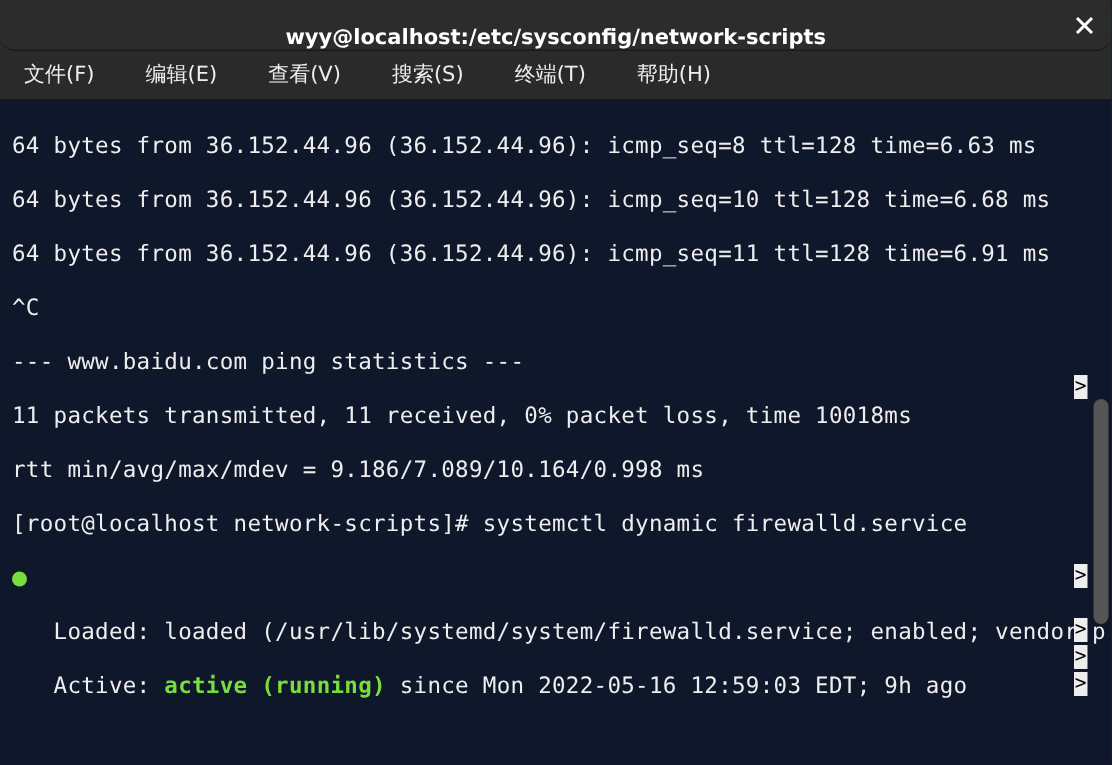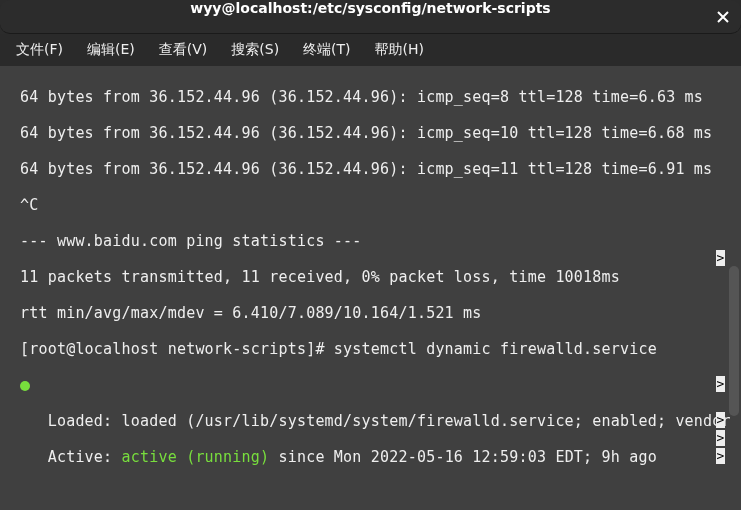--- a/index.html
+++ b/index.html
@@ -12,21 +12,21 @@
       color: #eeeeee;
       overflow: hidden;
       display: flex;
       flex-direction: column;
     }
     .titlebar {
       height: 34px;
       background: #2c2c2c;
       border-bottom: 1px solid #1a1a1a;
       display: flex;
-      align-items: flex-start;
+      align-items: flex-end;
       justify-content: center;
       position: relative;
       font-family: "DejaVu Sans", sans-serif;
       font-size: 14px;
       font-weight: bold;
       color: #ffffff;
       border-radius: 10px;
     }
     .close-btn {
       position: absolute;
@@ -43,41 +43,41 @@
       font-size: 14px;
     }
     .menubar {
       height: 32px;
       background: #2a2a2a;
       display: flex;
       align-items: center;
       padding: 0 6px;
       font-family: "DejaVu Sans", sans-serif;
       font-size: 14px;
-      gap: 4px;
+      gap: 14px;
     }
     .menu-item {
       padding: 4px 10px;
       color: #eeeeee;
       cursor: pointer;
     }
     .terminal {
       flex: 1;
-      background: #404040;
-      padding: 4px 20px;
+      background: #0f172a;
+      padding: 4px 8px;
       font-size: 15px;
       line-height: 18px;
       letter-spacing: 0.2px;
       white-space: pre;
       overflow: hidden;
       position: relative;
     }
     .term-line { display: block; }
     .tc-white { color: #eeeeee; }
-    .tc-green { color: #78de3d; font-weight: normal; margin-top: 12px; }
+    .tc-green { color: #78de3d; font-weight: bold; margin-top: 12px; }
     .bullet {
       display: inline-block;
       width: 10px; height: 10px;
       border-radius: 5px;
       background: #78de3d;
       margin-right: 3px;
       position: relative; top: 1px;
     }
     .scrollbar {
       position: absolute;
@@ -117,21 +117,21 @@
   <span class="menu-item">帮助(H)</span>
 </div>
 
 <div class="terminal">
 <span class="term-line tc-white">64 bytes from 36.152.44.96 (36.152.44.96): icmp_seq=8 ttl=128 time=6.63 ms</span>
 <span class="term-line tc-white">64 bytes from 36.152.44.96 (36.152.44.96): icmp_seq=10 ttl=128 time=6.68 ms</span>
 <span class="term-line tc-white">64 bytes from 36.152.44.96 (36.152.44.96): icmp_seq=11 ttl=128 time=6.91 ms</span>
 <span class="term-line tc-white">^C</span>
 <span class="term-line tc-white">--- www.baidu.com ping statistics ---</span>
 <span class="term-line tc-white">11 packets transmitted, 11 received, 0% packet loss, time 10018ms</span>
-<span class="term-line tc-white">rtt min/avg/max/mdev = 6.410/7.089/10.164/1.521 ms</span>
+<span class="term-line tc-white">rtt min/avg/max/mdev = 9.186/7.089/10.164/0.998 ms</span>
 <span class="term-line tc-white">[root@localhost network-scripts]# systemctl dynamic firewalld.service</span>
 <span class="term-line tc-white"><span class="bullet"></span></span>
 <span class="term-line tc-white">   Loaded: loaded (/usr/lib/systemd/system/firewalld.service; enabled; vendor p</span>
 <span class="term-line"><span class="tc-white">   Active: </span><span class="tc-green">active (running)</span><span class="tc-white"> since Mon 2022-05-16 12:59:03 EDT; 9h ago</span></span>
 
 
 
 
 
 

